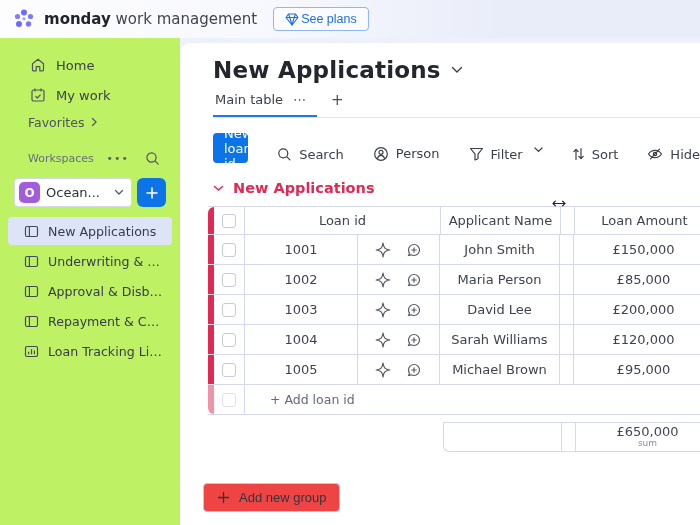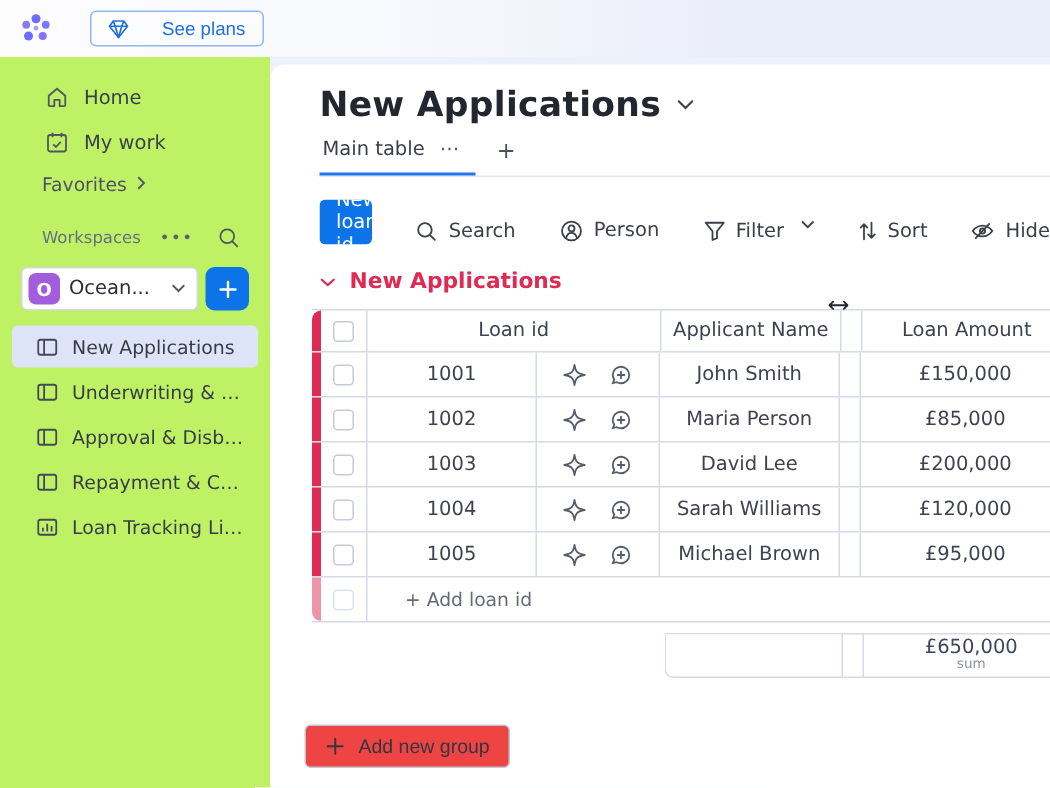--- a/index.html
+++ b/index.html
@@ -5,21 +5,21 @@
   * { margin:0; padding:0; box-sizing:border-box; }
   html,body { width:700px; height:525px; overflow:hidden; background:#fff;
     font-family:"DejaVu Sans","Liberation Sans",sans-serif; color:#323338; }
 
   
   .topbar { height:38px; display:flex; align-items:center; padding:0 12px;
     background:linear-gradient(90deg,#fdfdfe 0%,#f7f8fd 40%,#e9edf9 72%,#e9edf9 100%); }
   .logo { width:24px; height:24px; margin-right:8px; flex:0 0 auto; }
   .brand { font-size:15px; color:#41454f; white-space:nowrap; }
   .brand b { color:#20242f; font-weight:700; }
-  .see-plans { margin-left:16px; display:inline-flex; align-items:center; gap:22px;
+  .see-plans { margin-left:16px; display:inline-flex; align-items:center; gap:2px;
     border:1px solid #8fb6f7; border-radius:4px; background:rgba(255,255,255,.6);
     color:#1f6fe0; font-size:12.5px; padding:4px 11px; cursor:pointer; }
 
   
   .app { display:flex; height:487px; background:#edf1fc; }
   .sidebar { width:180px; flex:0 0 auto; padding-top:12px; background:#bef264; }
   .main { flex:1; background:#fff; border-top-left-radius:10px; margin-top:5px;
     position:relative; padding:14px 0 0 33px; overflow:hidden; }
 
   
@@ -114,20 +114,21 @@
   <span class="logo icon">
     <svg width="24" height="24" viewBox="0 0 24 24">
       <circle cx="12" cy="5.5" r="3" fill="#6c6cff"></circle>
       <circle cx="5.5" cy="9.5" r="2.6" fill="#7a6cf5" opacity=".9"></circle>
       <circle cx="18.5" cy="9.5" r="2.6" fill="#6c6cff" opacity=".9"></circle>
       <circle cx="7" cy="17" r="3" fill="#6c6cff"></circle>
       <circle cx="16.5" cy="17" r="2.7" fill="#7a6cf5" opacity=".95"></circle>
       <circle cx="12" cy="11.8" r="1.6" fill="#8f86f2" opacity=".8"></circle>
     </svg>
   </span>
+  <span class="brand"><b>monday</b><span> work management</span></span>
   <button class="see-plans">
     <span class="icon">
       <svg width="14" height="13" viewBox="0 0 14 13" fill="none" stroke="#1f6fe0" stroke-width="1.1" stroke-linejoin="round">
         <path d="M3.5 1h7l2.5 3.5L7 12 1 4.5z"></path>
           <path d="M1 4.5h12M4.8 4.5L7 12l2.2-7.5M3.5 1l1.3 3.5M10.5 1L9.2 4.5"></path>
       </svg>
     </span>
     <span>See plans</span>
   </button>
 </div>

